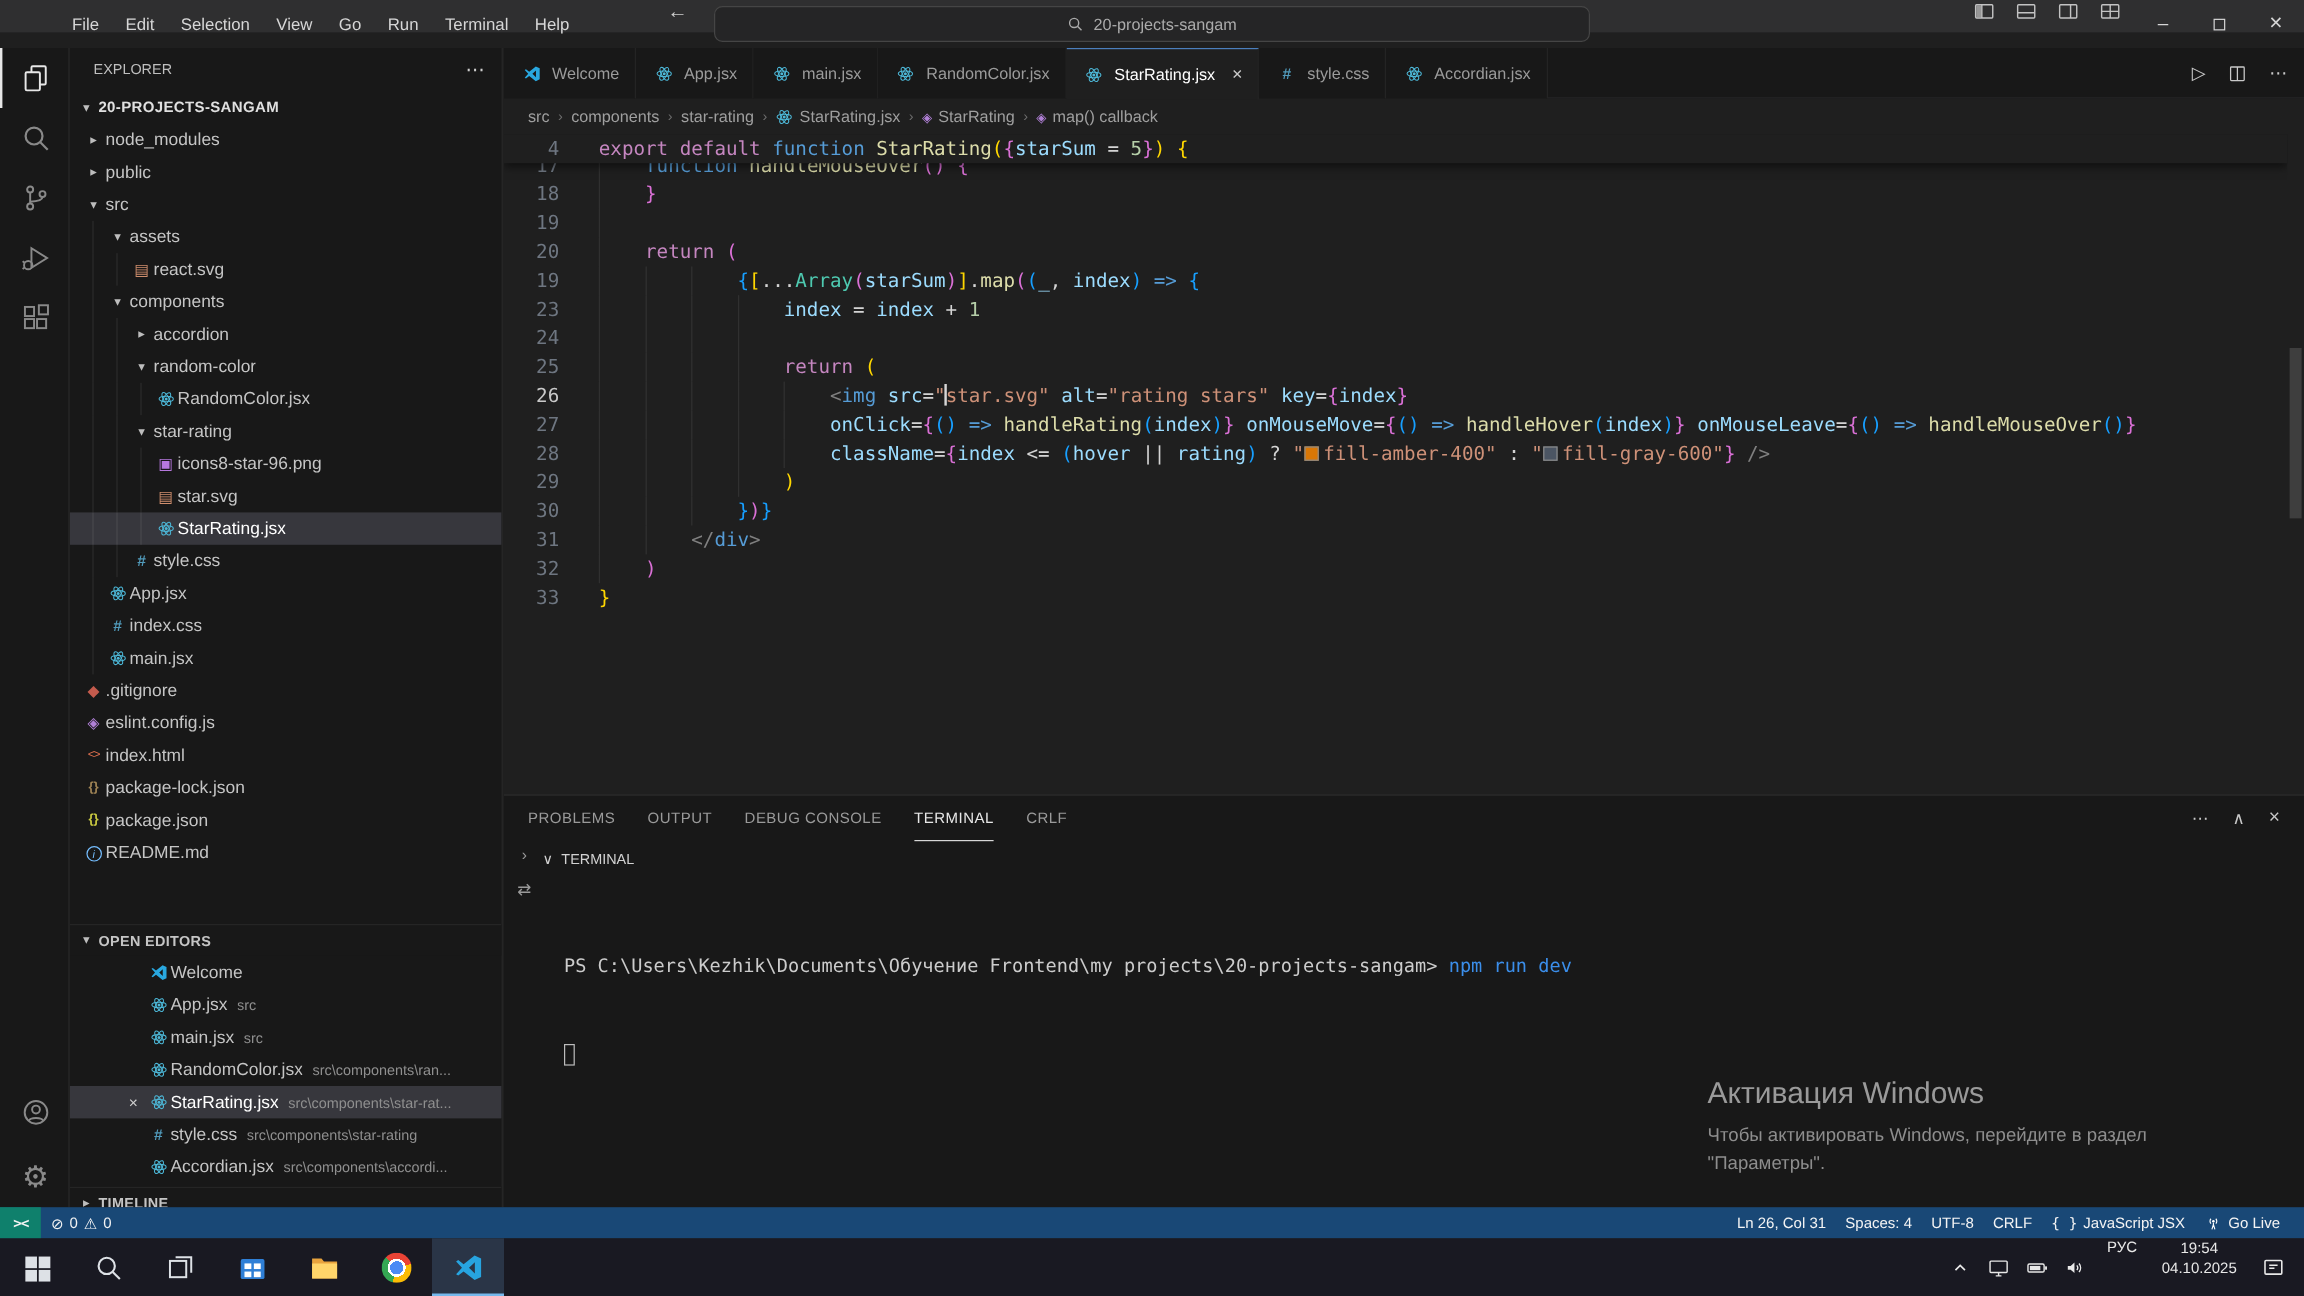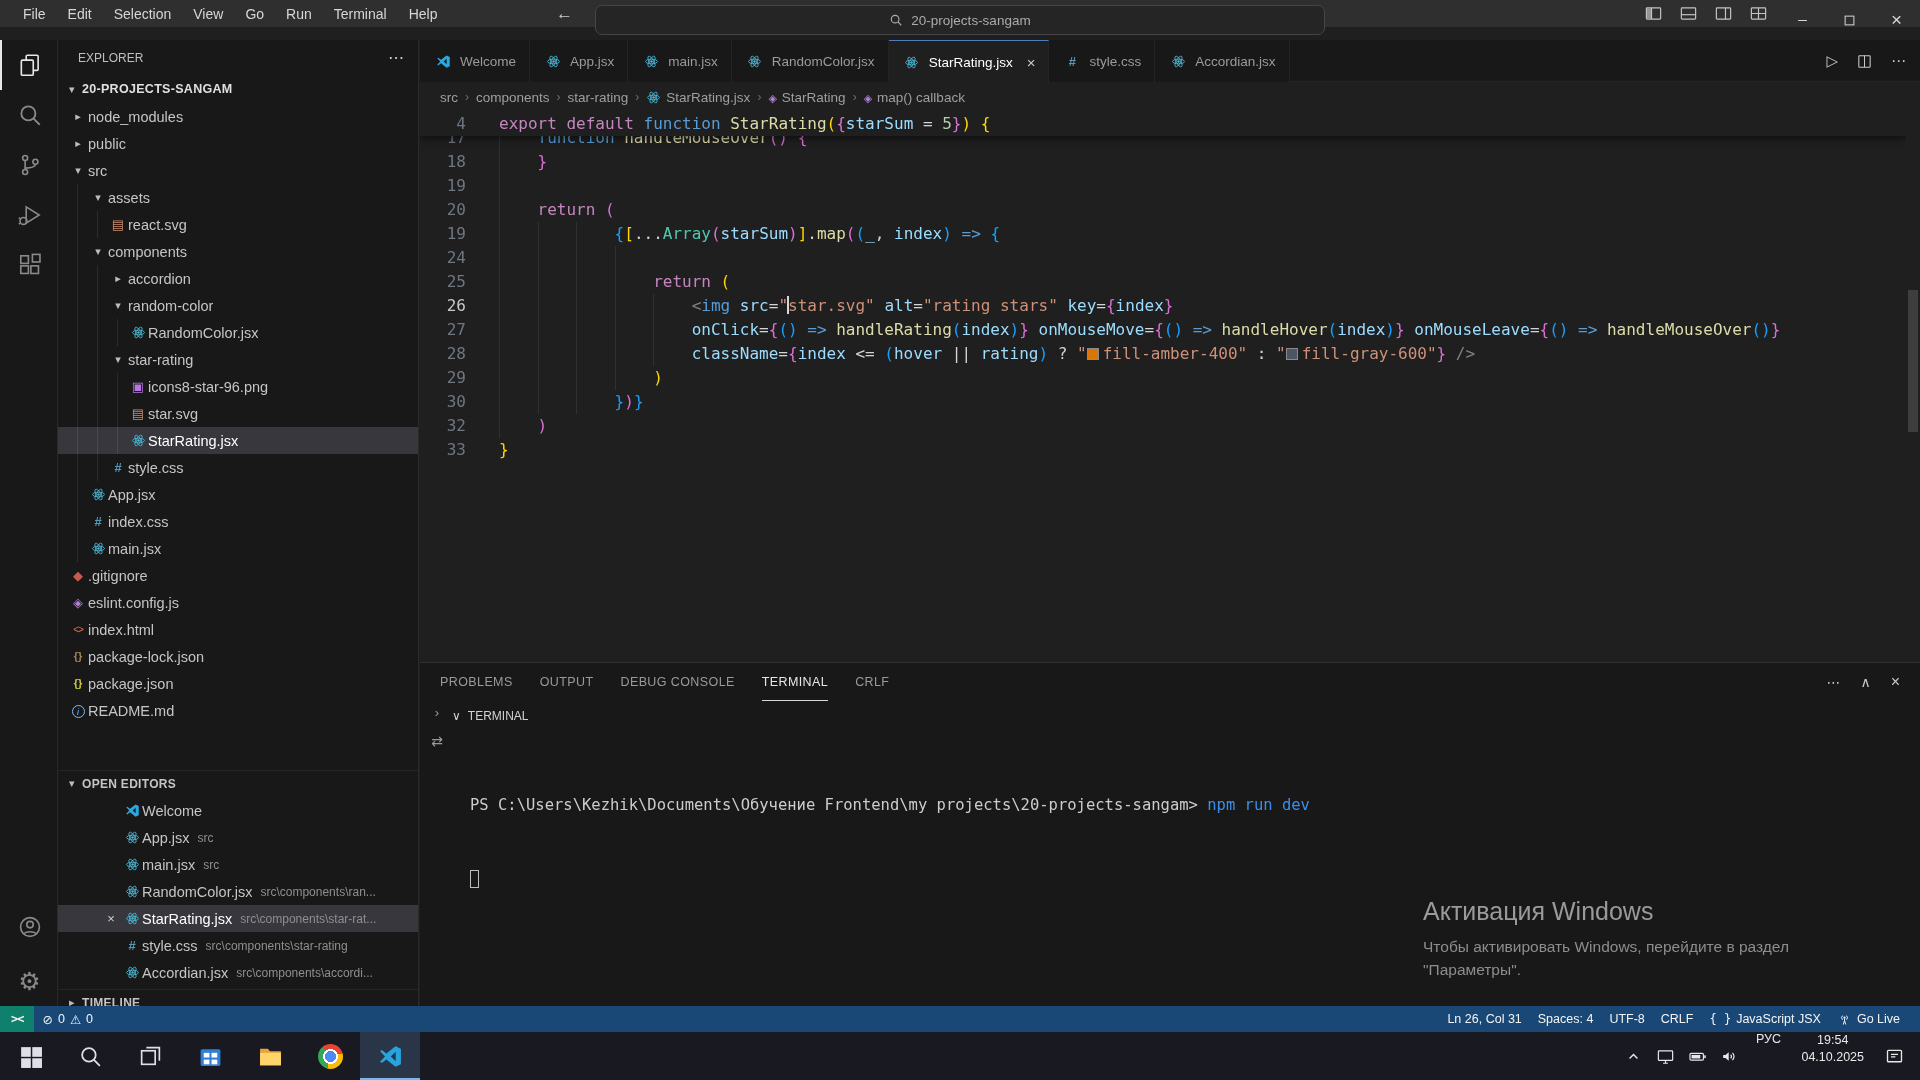--- a/index.html
+++ b/index.html
@@ -1,20 +1,20 @@
 <!DOCTYPE html>
 <html><head>
 <meta charset="utf-8">
 <style>
   *{box-sizing:border-box;margin:0;padding:0}
   body{background:#000;font-family:"Liberation Sans","DejaVu Sans",sans-serif;}
   .screen{position:relative;width:1920px;height:1080px;background:#1f1f1f;color:#ccc;overflow:hidden;}
 
   
-  .titlebar{position:absolute;left:0;right:0;top:0;height:27px;background:#2f2f30;display:flex;align-items:center;z-index:40;}
+  .titlebar{position:absolute;left:0;right:0;top:0;height:27px;background:#2f2f30;display:flex;align-items:flex-start;z-index:40;padding-left:37px;}
   .menus{display:flex;padding-left:12px;}
   .menu-item{padding:0 11px;font-size:14px;color:#d6d6d6;line-height:40px;}
   .navarrows{position:absolute;left:556px;display:flex;gap:28px;font-size:17px;color:#cfcfcf;}
   .nav-dim{color:#7c7c7c}
   .cmdcenter{position:absolute;left:50%;top:5px;transform:translateX(-50%);width:730px;height:30px;background:#252526;border:1px solid #454545;border-radius:7px;display:flex;align-items:center;justify-content:center;gap:8px;font-size:13.5px;color:#ababab;}
   .layouticons{position:absolute;right:152px;display:flex;gap:16px;color:#c3c3c3;align-items:center;}
   .layouticons svg{width:19px;height:19px}
   .wincontrols{position:absolute;right:0;top:0;height:40px;display:flex;}
   .winbtn{width:47px;height:40px;display:flex;align-items:center;justify-content:center;color:#d6d6d6;font-size:15px;}
   .winbtn svg{width:15px;height:15px}
@@ -674,20 +674,28 @@
             <span class="ig" style="left: 117.532px;"></span>
             <span class="ig" style="left: 156.064px;"></span>
             <span class="ln">19</span>
             <span class="ct"><span class="t-p">            </span><span class="t-b3">{</span><span class="t-b1">[</span><span class="t-p">...</span><span class="t-c">Array</span><span class="t-b2">(</span><span class="t-v">starSum</span><span class="t-b2">)</span><span class="t-b1">]</span><span class="t-p">.</span><span class="t-f">map</span><span class="t-b2">(</span><span class="t-b3">(</span><span class="t-v">_</span><span class="t-p">, </span><span class="t-v">index</span><span class="t-b3">)</span><span class="t-p"> </span><span class="t-k2">=&gt;</span><span class="t-p"> </span><span class="t-b3">{</span></span>
           </div>
           <div class="cl">
             <span class="ig" style="left: 79px;"></span>
             <span class="ig" style="left: 117.532px;"></span>
             <span class="ig" style="left: 156.064px;"></span>
             <span class="ig" style="left: 194.596px;"></span>
+            <span class="ln">23</span>
+            <span class="ct"><span class="t-p">                </span><span class="t-v">index</span><span class="t-p"> = </span><span class="t-v">index</span><span class="t-p"> + </span><span class="t-n">1</span></span>
+          </div>
+          <div class="cl">
+            <span class="ig" style="left: 79px;"></span>
+            <span class="ig" style="left: 117.532px;"></span>
+            <span class="ig" style="left: 156.064px;"></span>
+            <span class="ig" style="left: 194.596px;"></span>
             <span class="ln">24</span>
             <span class="ct"></span>
           </div>
           <div class="cl">
             <span class="ig" style="left: 79px;"></span>
             <span class="ig" style="left: 117.532px;"></span>
             <span class="ig" style="left: 156.064px;"></span>
             <span class="ig" style="left: 194.596px;"></span>
             <span class="ln">25</span>
             <span class="ct"><span class="t-p">                </span><span class="t-k">return</span><span class="t-p"> </span><span class="t-b1">(</span></span>
@@ -726,20 +734,26 @@
             <span class="ig" style="left: 194.596px;"></span>
             <span class="ln">29</span>
             <span class="ct"><span class="t-p">                </span><span class="t-b1">)</span></span>
           </div>
           <div class="cl">
             <span class="ig" style="left: 79px;"></span>
             <span class="ig" style="left: 117.532px;"></span>
             <span class="ig" style="left: 156.064px;"></span>
             <span class="ln">30</span>
             <span class="ct"><span class="t-p">            </span><span class="t-b3">}</span><span class="t-b2">)</span><span class="t-b3">}</span></span>
+          </div>
+          <div class="cl">
+            <span class="ig" style="left: 79px;"></span>
+            <span class="ig" style="left: 117.532px;"></span>
+            <span class="ln">31</span>
+            <span class="ct"><span class="t-p">        </span><span class="t-p2">&lt;/</span><span class="t-k2">div</span><span class="t-p2">&gt;</span></span>
           </div>
           <div class="cl">
             <span class="ig" style="left: 79px;"></span>
             <span class="ln">32</span>
             <span class="ct"><span class="t-p">    </span><span class="t-b2">)</span></span>
           </div>
           <div class="cl">
             <span class="ln">33</span>
             <span class="ct"><span class="t-b1">}</span></span>
           </div>

